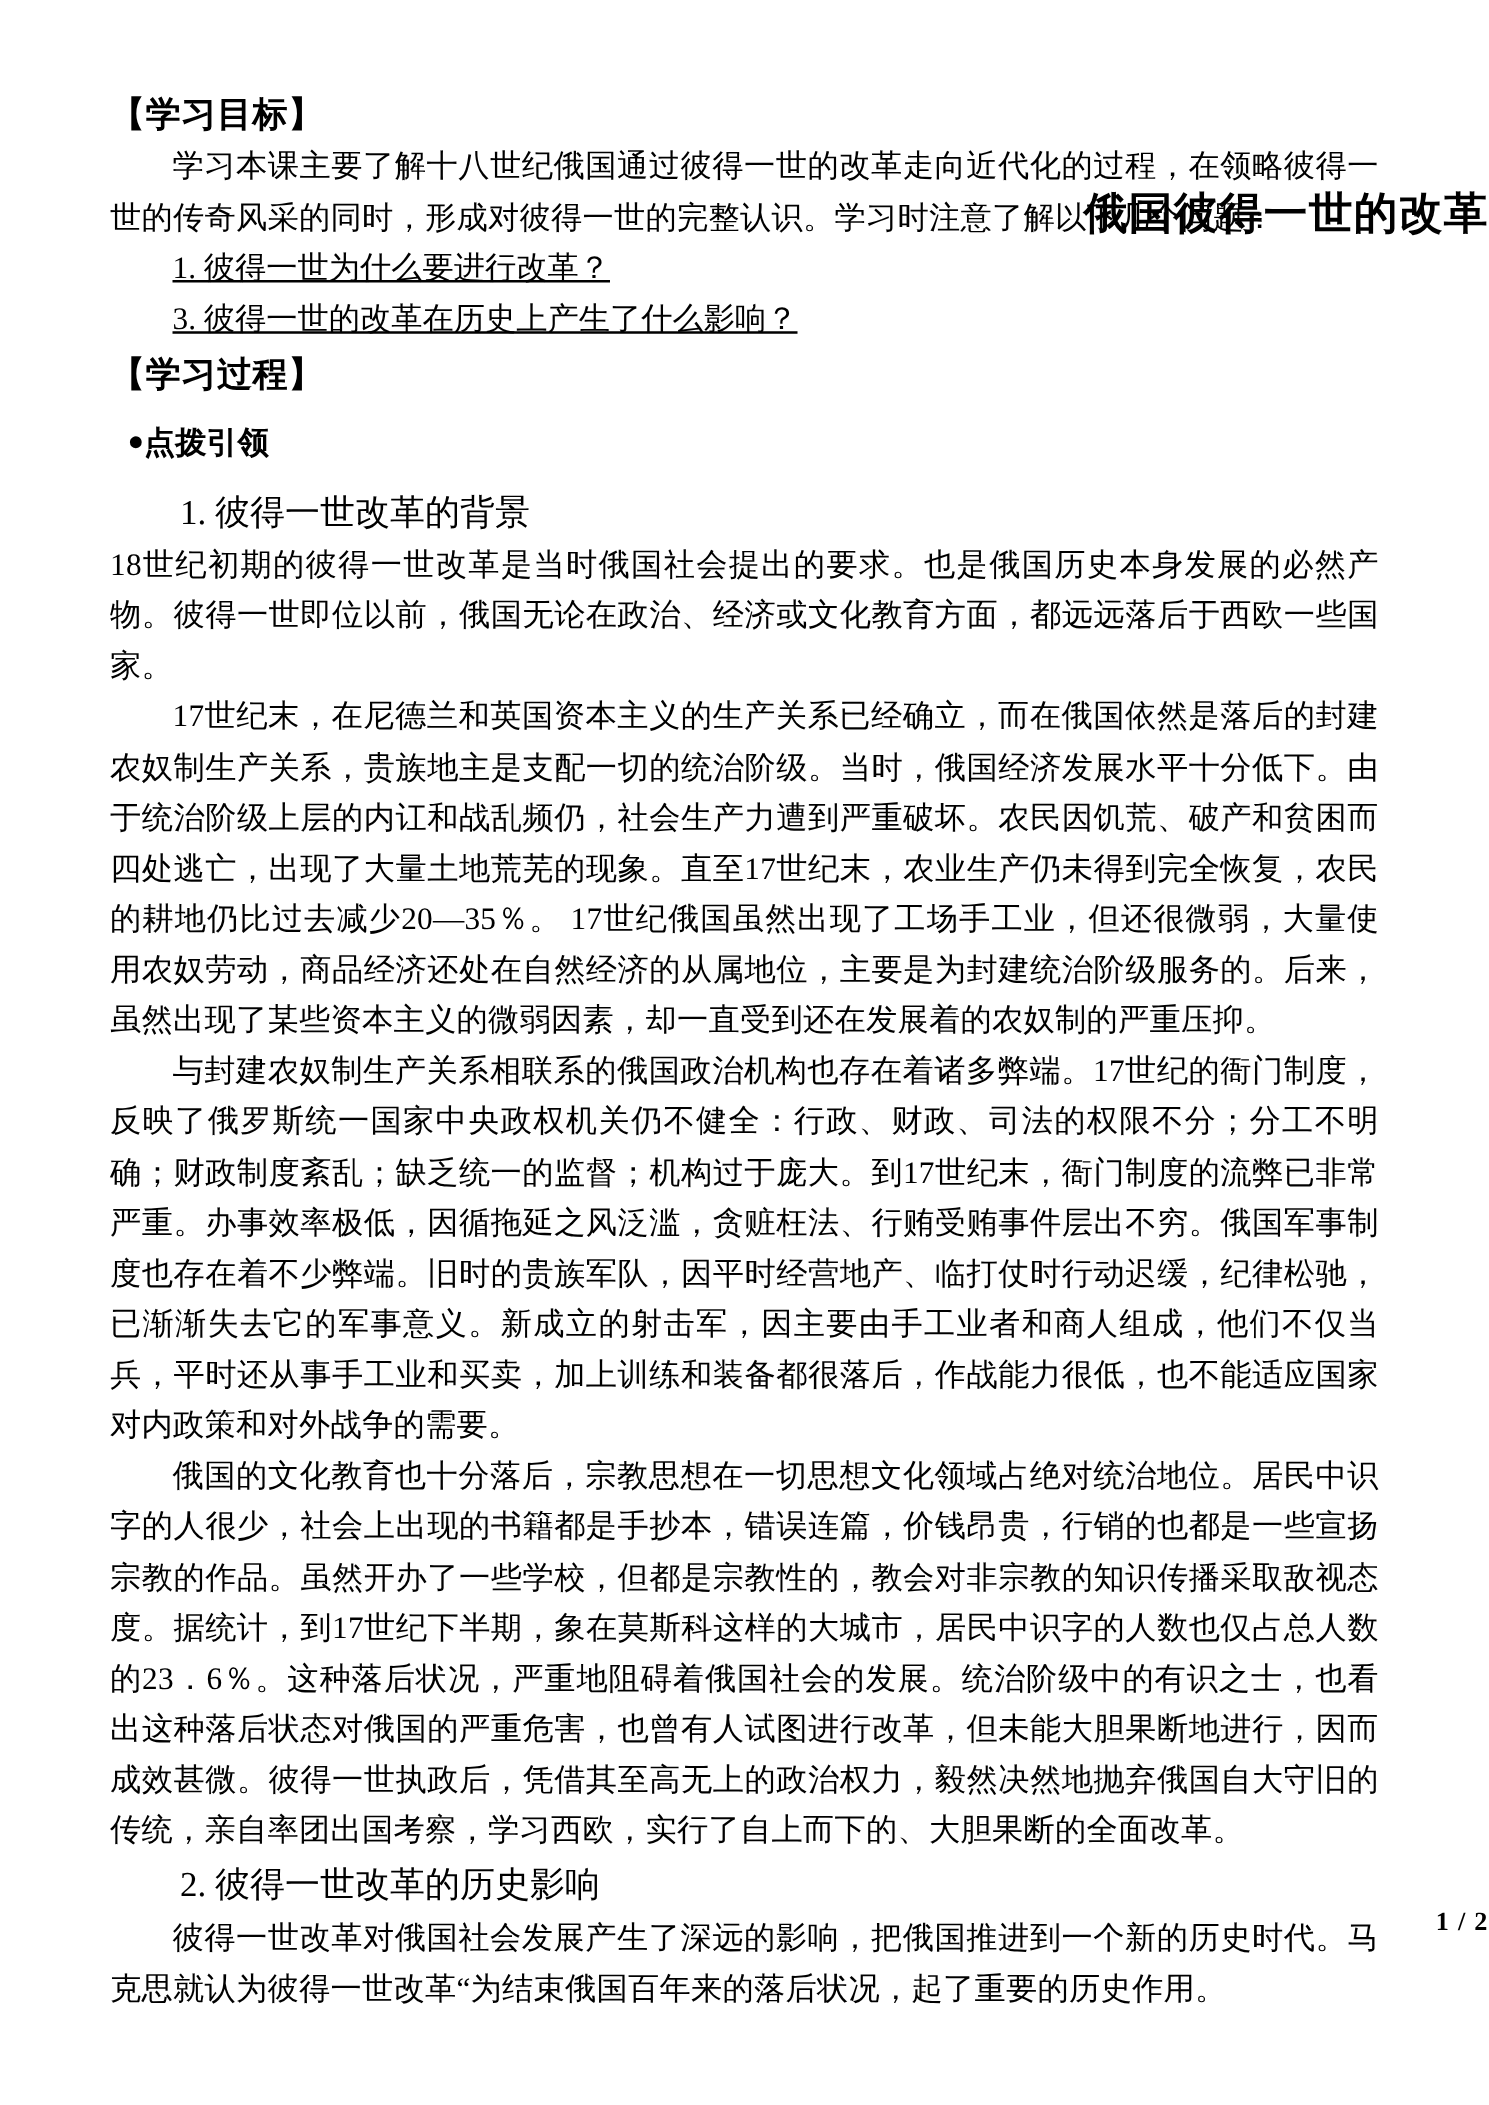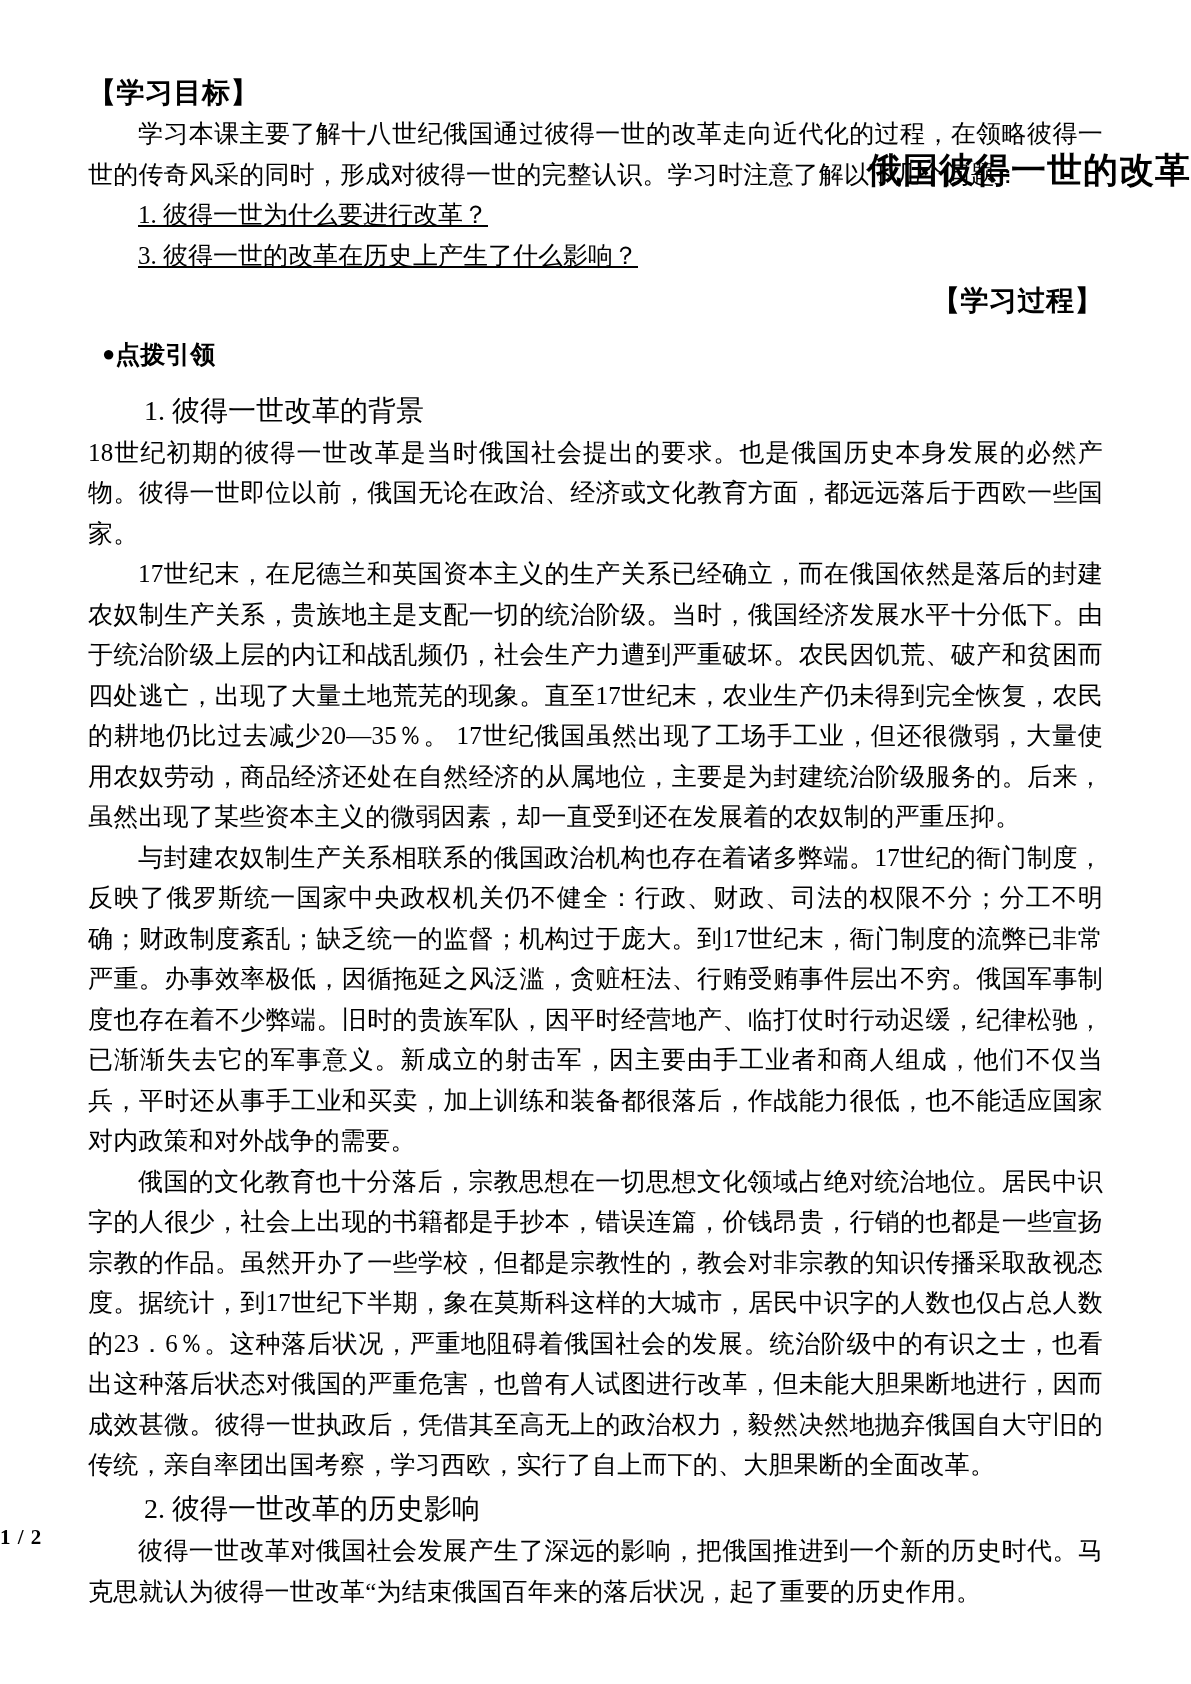--- a/index.html
+++ b/index.html
@@ -41,21 +41,20 @@
     font-weight: bold;
     margin: 0;
     line-height: 1.5;
     letter-spacing: 0.5px;
   }
   .objectives-head {
     padding-top: 72px;
   }
   .process-head {
     padding-top: 4px;
-    text-align: right;
   }
   .bullet-head {
     font-size: 25px;
     font-weight: bold;
     margin: 14px;
     line-height: 1.5;
   }
   .bullet-head .bullet-glyph {
     font-size: 22px;
     vertical-align: 2px;
@@ -82,21 +81,21 @@
     font-size: 28px;
     line-height: 1.62;
     margin: 0;
     text-indent: 2em;
   }
   .footer {
     position: absolute;
     left: 0;
     right: 0;
     top: 1525px;
-    text-align: left;
+    text-align: right;
     font-size: 21px;
     font-weight: bold;
     letter-spacing: 1px;
   }
 </style>
 </head>
 <body>
 
 <div class="page">
 

